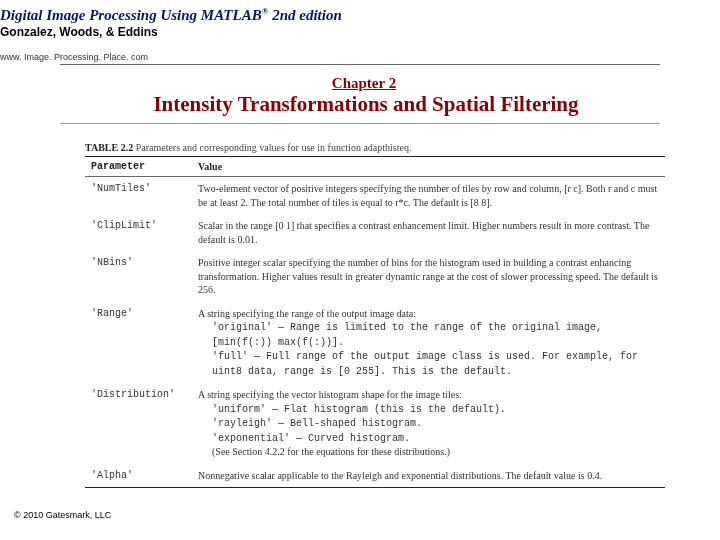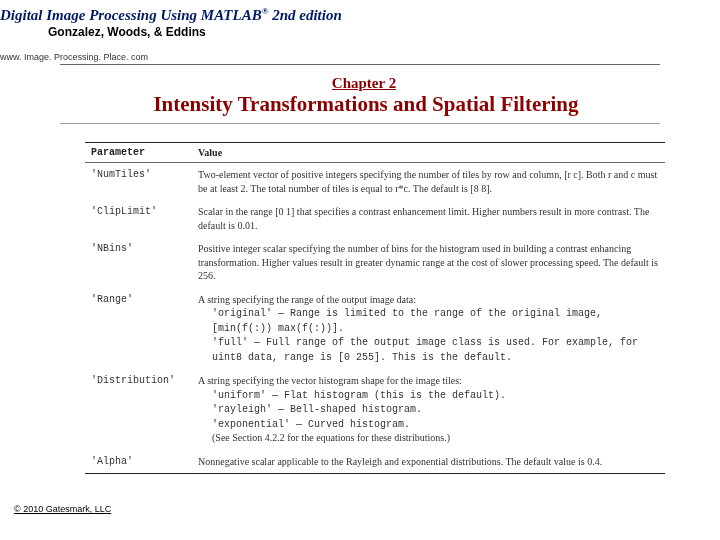--- a/index.html
+++ b/index.html
@@ -25,21 +25,20 @@
   .title-line sup {
     font-size: 9px;
     vertical-align: super;
   }
   .authors {
     font-weight: bold;
     font-size: 12px;
     color: #000;
     font-family: Verdana, Arial, sans-serif;
     margin-top: 1px;
-    padding-left: 48px;
   }
   .site {
     font-size: 9px;
     color: #333;
     font-family: Verdana, Arial, sans-serif;
     margin-top: 13px;
   }
   .hr1 {
     border: none;
     border-top: 1px solid #666;
@@ -114,26 +113,25 @@
   .mono {
     font-family: "Courier New", monospace;
     font-size: 10px;
   }
   .indent {
     padding-left: 14px;
     display: block;
   }
   .copyright {
     position: absolute;
-    bottom: 26px;
+    bottom: 20px;
     left: 14px;
     font-size: 9px;
     font-family: Verdana, Arial, sans-serif;
     color: #000;
-    text-decoration: underline;
   }
 </style>
 </head>
 <body>
 
 <div class="header">
   <div class="title-line">
     <span>Digital Image Processing Using MATLAB</span><sup>®</sup><span>  2nd edition</span>
   </div>
   <div class="authors">Gonzalez, Woods, &amp; Eddins</div>
@@ -141,20 +139,23 @@
 </div>
 <hr class="hr1">
 
 <div class="chapter-block">
   <div class="chapter-num">Chapter 2</div>
   <div class="chapter-title">Intensity Transformations and Spatial Filtering</div>
 </div>
 <hr class="hr2">
 
 <div class="table-wrap">
+  <div class="table-caption">
+    <b>TABLE 2.2</b><span> Parameters and corresponding values for use in function adapthisteq.</span>
+  </div>
   <table class="param-table">
     <thead>
       <tr>
         <td class="col-param">Parameter</td>
         <td>Value</td>
       </tr>
     </thead>
     <tbody>
       <tr>
         <td class="col-param">'NumTiles'</td>

